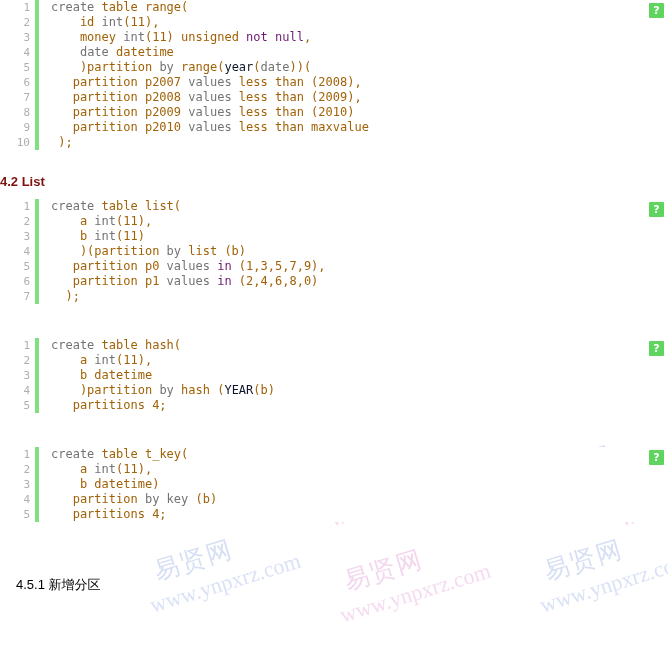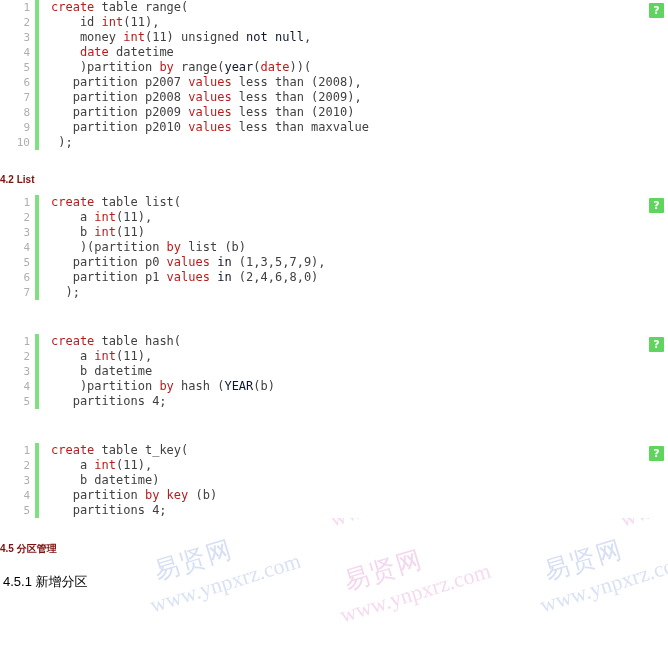--- a/index.html
+++ b/index.html
@@ -89,24 +89,24 @@
     align-self: stretch;
   }
   .code-text {
     padding-left: 12px;
     white-space: pre;
     color: #000000;
   }
   .code-text div { line-height: 15px; height: 15px; }
 
   
-  .kw   { color: #b91c1c; }   
+  .kw   { color: #737373; }   
   .fn   { color: #0f172a; }   
-  .dim  { color: #0f172a; }   
-  .pl   { color: #404040; }   
+  .dim  { color: #701a75; }   
+  .pl   { color: #a16207; }   
 
   .badge {
     position: absolute;
     right: 4px;
     top: 3px;
     width: 15px;
     height: 15px;
     background: #5fd45f;
     color: #ffffff;
     font-family: "DejaVu Sans", sans-serif;
@@ -114,26 +114,26 @@
     font-weight: bold;
     line-height: 15px;
     text-align: center;
     border-radius: 1px;
   }
 
   h3.sec-heading {
     margin: 0;
     padding: 0;
     font-family: "Liberation Sans", "DejaVu Sans", sans-serif;
-    font-size: 10px;
+    font-size: 13px;
     font-weight: bold;
     color: #7b1210;
   }
   h4.sub-heading {
-    margin: 3px;
+    margin: 16px;
     padding: 0;
     font-family: "Liberation Sans", "DejaVu Sans", sans-serif;
     font-size: 13px;
     font-weight: normal;
     color: #000000;
   }
 
   .sp-h   { height: 24px; }
   .sp-ah  { height: 10px; }
   .sp-bh  { height: 14px; }
@@ -241,17 +241,16 @@
           <div>3</div>
           <div>4</div>
           <div>5</div>
         </div>
       <div class="rail"></div>
       <div class="code-text"><div><span class="kw">create</span><span class="pl"> table t_key(</span></div><div><span class="pl">    a </span><span class="kw">int</span><span class="pl">(11),</span></div><div><span class="pl">    b datetime)</span></div><div><span class="pl">   partition </span><span class="kw">by</span><span class="pl"> </span><span class="kw">key</span><span class="pl"> (b)</span></div><div><span class="pl">   partitions 4;</span></div></div>
     </div>
   </div>
 
   <div class="sp-h"></div>
-  <h3 class="sec-heading">4.5 分区管理</h3>
   <div class="sp-bh"></div>
   <h4 class="sub-heading">4.5.1 新增分区</h4>
 
 </div>
 
 </body></html>

